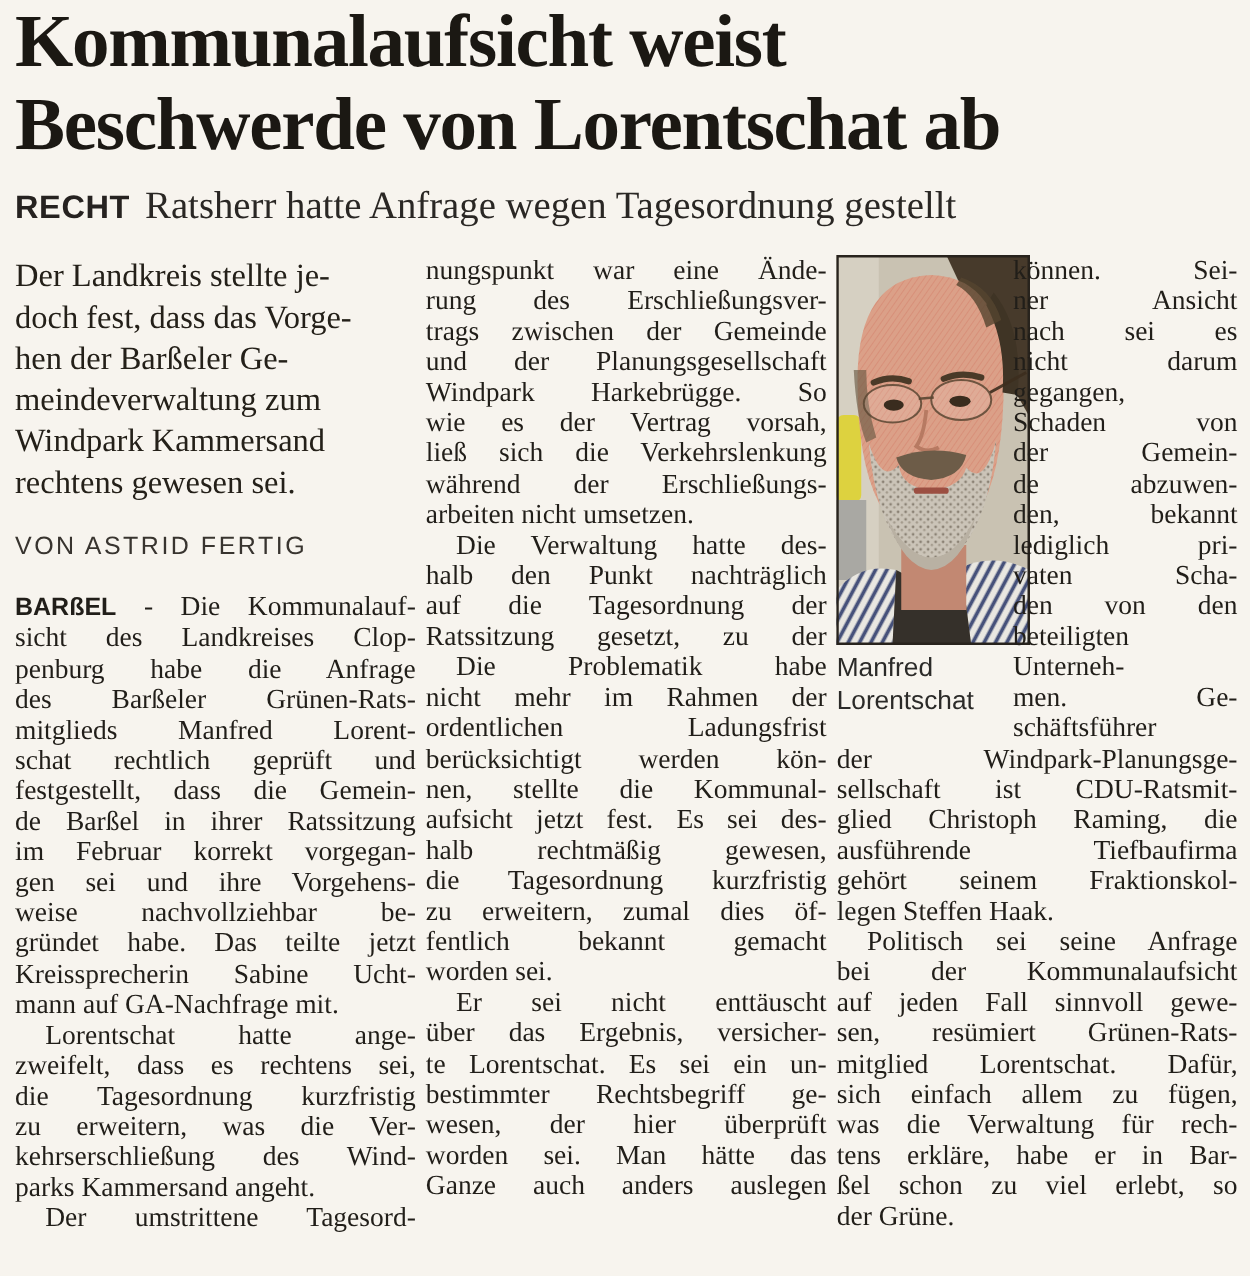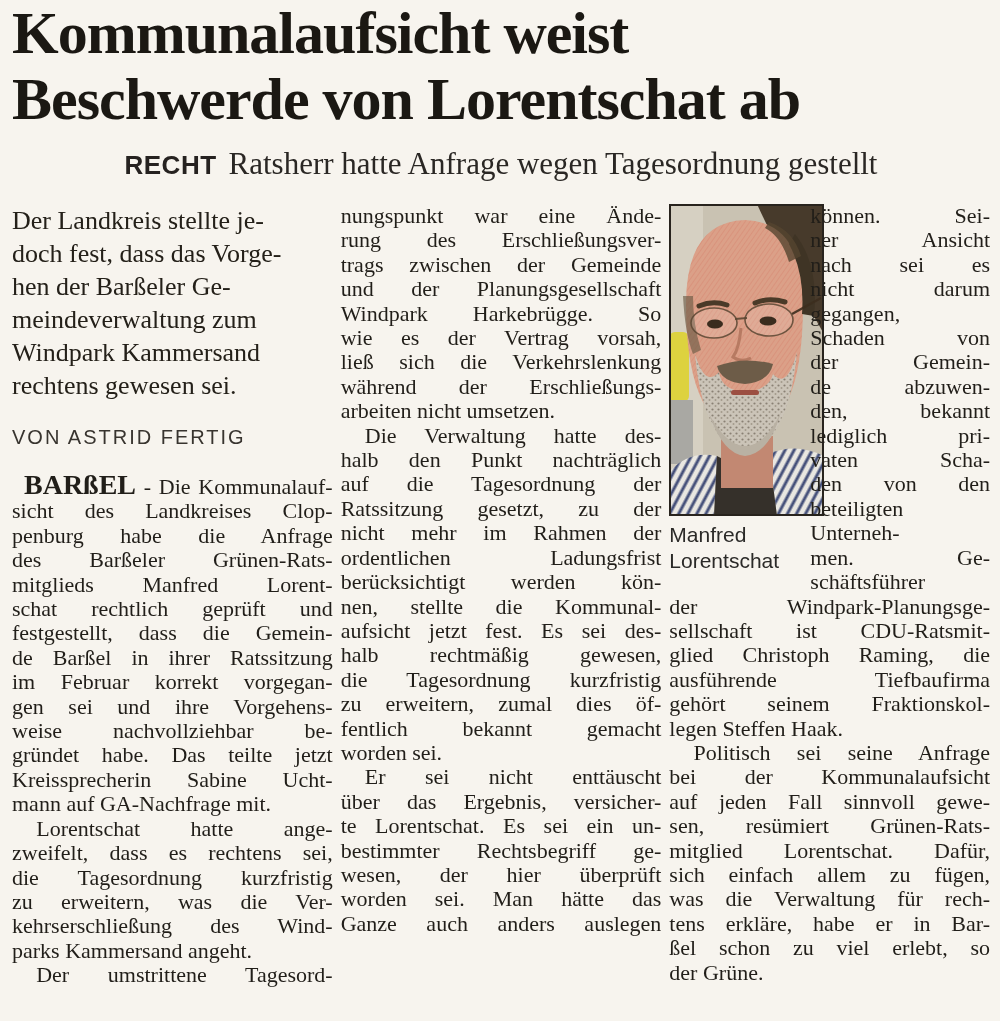--- a/index.html
+++ b/index.html
@@ -19,21 +19,20 @@
     line-height:66px;
     letter-spacing:-1px;
     color:#1b1813;
   }
   
   .kicker{
     margin-top:14px;
     display:flex;
     align-items:baseline;
     gap:12px;
-    justify-content:center;
   }
   .kicker-tag{
     font-family:"Liberation Sans", sans-serif;
     font-weight:700;
     font-size:26px;
     letter-spacing:0.5px;
     color:#262220;
   }
   .kicker-text{
     font-family:"Liberation Serif", serif;
@@ -71,24 +70,23 @@
   .line{
     font-size:22px;
     line-height:24.4px;
     text-align:justify;
     text-align-last:justify;
     color:#211e19;
   }
   .line.last{text-align-last:left;}
   .line.indent{text-indent:1.1em;}
   .line b.city{
-    font-family:Liberation Serif, serif;
+    font-family:Liberation Sans, sans-serif;
     font-weight:700;
-    font-size:28px;
-    margin-left:12px;
+    font-size:20px;
   }
 
   
   .photo-block{
     float:left;
     width:128px;
     margin:0 13px 20px 0;
   }
   .photo-frame{display:block;}
   .caption{
@@ -169,20 +167,21 @@
           <div class="line">während der Erschließungs-</div>
           <div class="line last">arbeiten nicht umsetzen.</div>
         </div>
         <div class="para">
           <div class="line indent">Die Verwaltung hatte des-</div>
           <div class="line">halb den Punkt nachträglich</div>
           <div class="line">auf die Tagesordnung der</div>
           <div class="line">Ratssitzung gesetzt, zu der</div>
         </div>
         <div class="para">
+          <div class="line indent">Die Problematik habe</div>
           <div class="line">nicht mehr im Rahmen der</div>
           <div class="line">ordentlichen Ladungsfrist</div>
           <div class="line">berücksichtigt werden kön-</div>
           <div class="line">nen, stellte die Kommunal-</div>
           <div class="line">aufsicht jetzt fest. Es sei des-</div>
           <div class="line">halb rechtmäßig gewesen,</div>
           <div class="line">die Tagesordnung kurzfristig</div>
           <div class="line">zu erweitern, zumal dies öf-</div>
           <div class="line">fentlich bekannt gemacht</div>
           <div class="line last">worden sei.</div>

